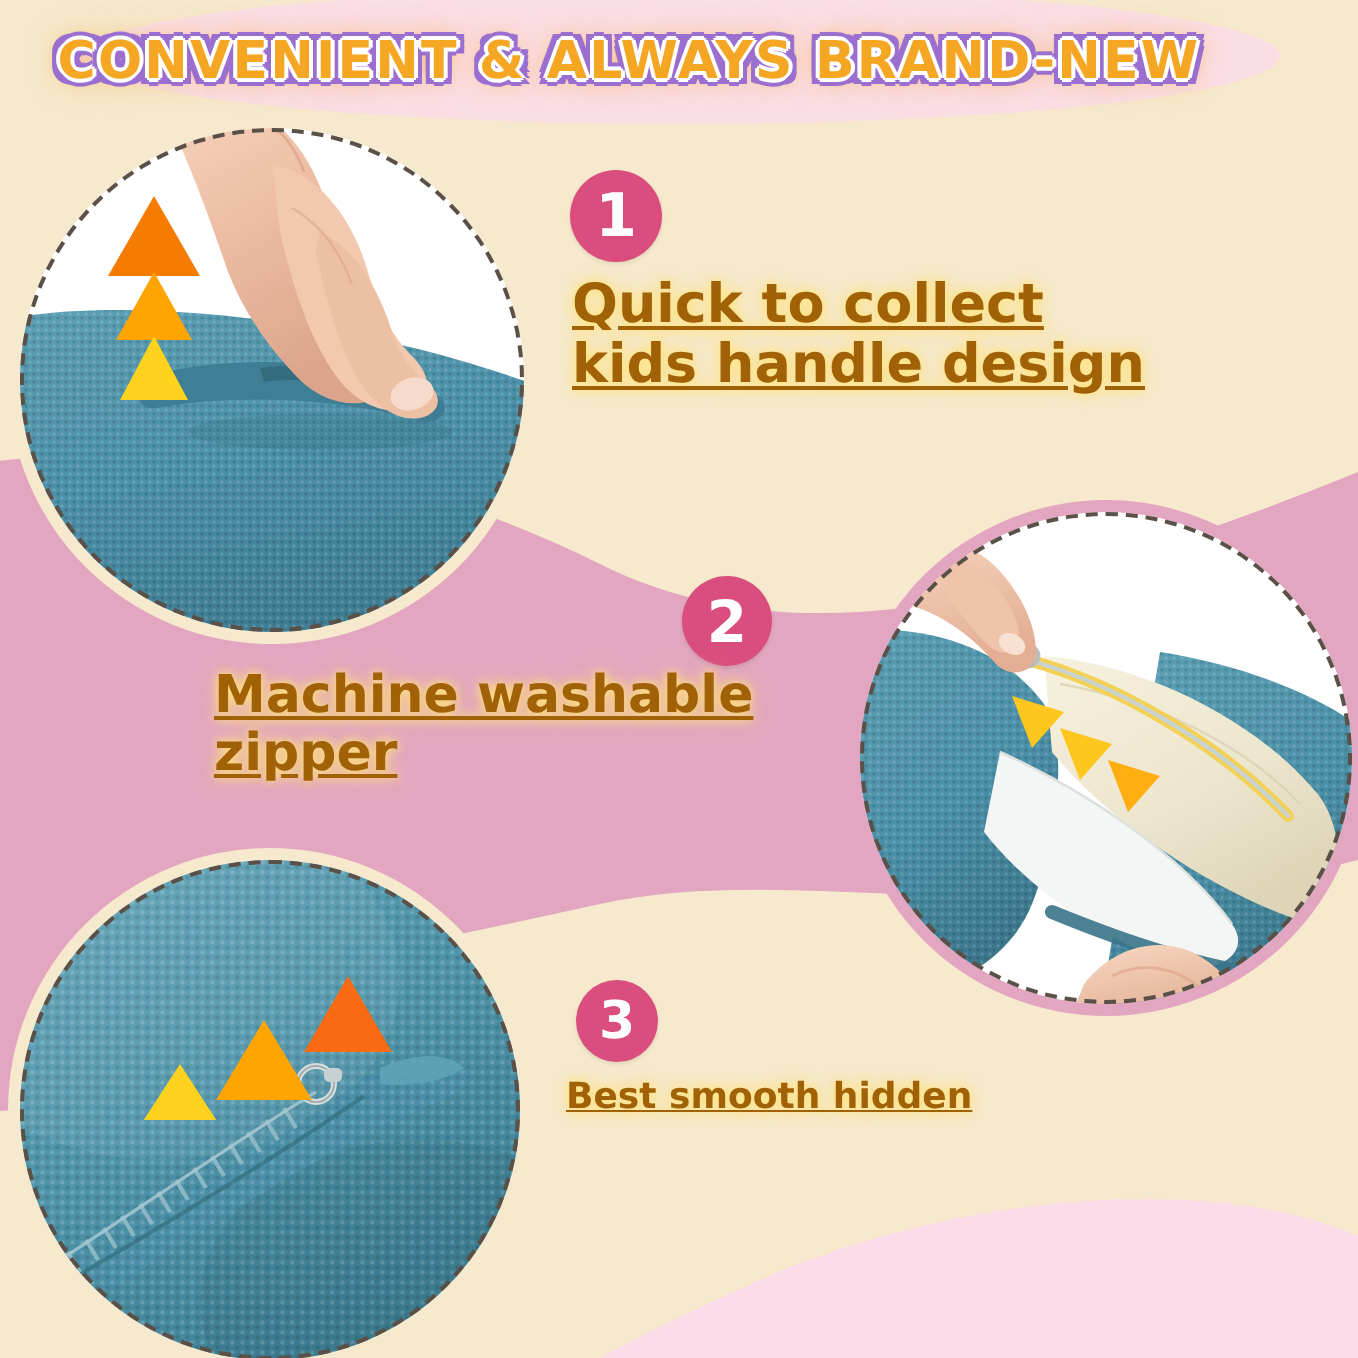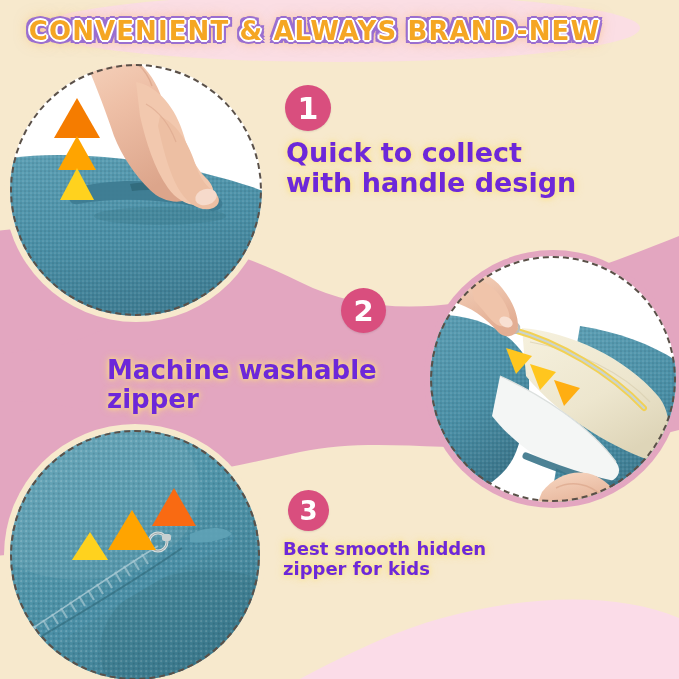--- a/index.html
+++ b/index.html
@@ -76,27 +76,28 @@
   }
   .badge.b1 { left:285px; top:85px;  width:46px; height:46px; font-size:30px; }
   .badge.b2 { left:341px; top:288px; width:45px; height:45px; font-size:29px; }
   .badge.b3 { left:288px; top:490px; width:41px; height:41px; font-size:26px; }
 
   
   .caption {
     position:absolute;
     font-family:"DejaVu Sans", sans-serif;
     font-weight:bold;
-    color:#6d28d9;
+    color:#a16207;
     line-height:1.12;
     z-index:8;
     text-shadow:0 0 5px rgba(255,228,120,0.95), 0 0 9px rgba(255,228,120,0.7);
+    text-decoration:underline;
   }
   .caption.c1 { left:286px; top:138px; width:330px; font-size:27px; }
-  .caption.c2 { left:107px; top:334px; width:330px; font-size:26px;margin-top:22px; }
+  .caption.c2 { left:107px; top:334px; width:330px; font-size:26px; }
   .caption.c3 { left:283px; top:539px; width:350px; font-size:18px; }
   .caption .l { display:block; white-space:nowrap; }
 </style>
 </head>
 <body>
 
 <div id="stage">
 
   <svg class="bg-svg" viewBox="0 0 679 679">
     <rect x="0" y="0" width="679" height="679" fill="#F7E9CD"></rect>
@@ -322,26 +323,25 @@
     </svg>
   </div>
   <div class="photo-dash" style="left:10px; top:430px; width:250px; height:250px;"></div>
 
   <div class="badge b1">1</div>
   <div class="badge b2">2</div>
   <div class="badge b3">3</div>
 
   <div class="caption c1">
     <span class="l">Quick to collect</span>
-    <span class="l">with handle design</span>
+    <span class="l">kids handle design</span>
   </div>
 
   <div class="caption c2">
     <span class="l">Machine washable</span>
     <span class="l">zipper</span>
   </div>
 
   <div class="caption c3">
     <span class="l">Best smooth hidden</span>
-    <span class="l">zipper for kids</span>
   </div>
 
 </div>
 
 </body></html>

